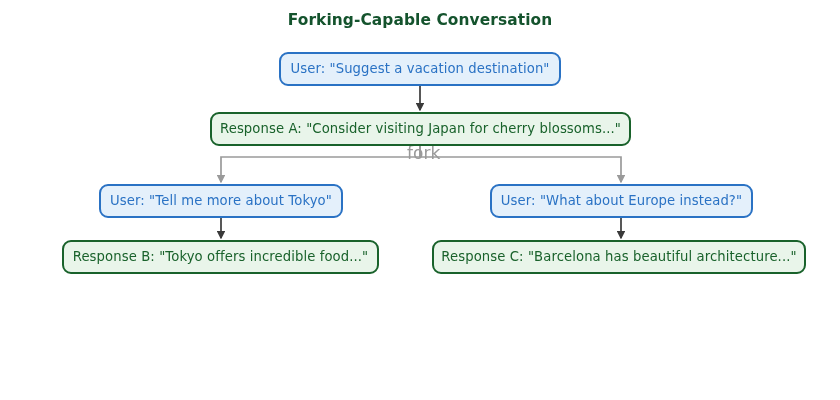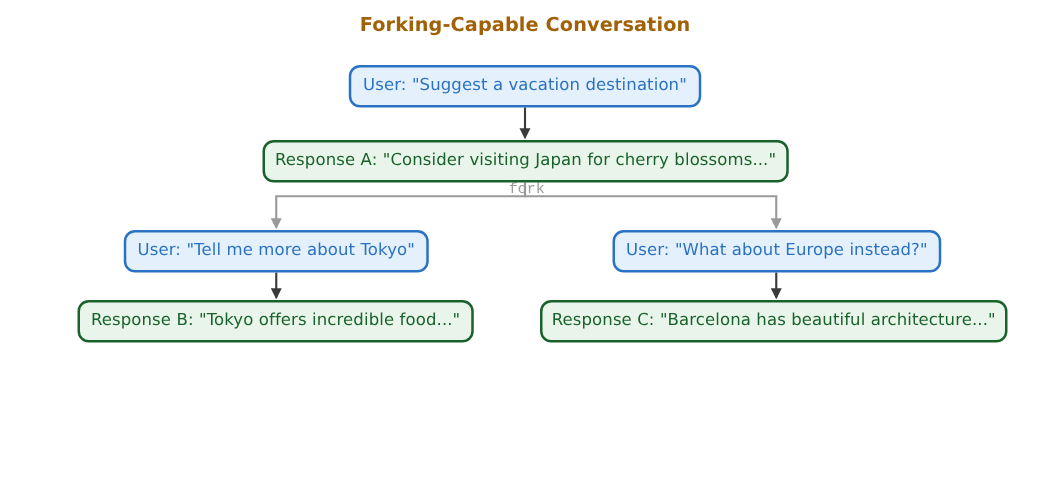--- a/index.html
+++ b/index.html
@@ -51,30 +51,29 @@
     color: #19622b;
   }
   #diagram-title {
     position: absolute;
     left: 0;
     top: 11px;
     width: 840px;
     text-align: center;
     font-size: 15.4px;
     font-weight: bold;
-    color: #a16207;
+    color: #14532d;
     letter-spacing: 0.1px;
   }
   .edge-label {
     position: absolute;
-    font-size: 12px;
+    font-size: 17px;
     color: #9a9a9a;
     line-height: 1;
     white-space: nowrap;
-    font-family: Liberation Mono, monospace;
   }
   
   #node-user-root      { left: 279px; top: 52px;  width: 282px; height: 34px; }
   #node-response-a     { left: 210px; top: 112px; width: 421px; height: 34px; }
   #node-user-tokyo     { left: 99px;  top: 184px; width: 244px; height: 34px; }
   #node-user-europe    { left: 490px; top: 184px; width: 263px; height: 34px; }
   #node-response-b     { left: 62px;  top: 240px; width: 317px; height: 34px; }
   #node-response-c     { left: 432px; top: 240px; width: 374px; height: 34px; }
   #label-fork          { left: 407px; top: 145px; }
 </style>

